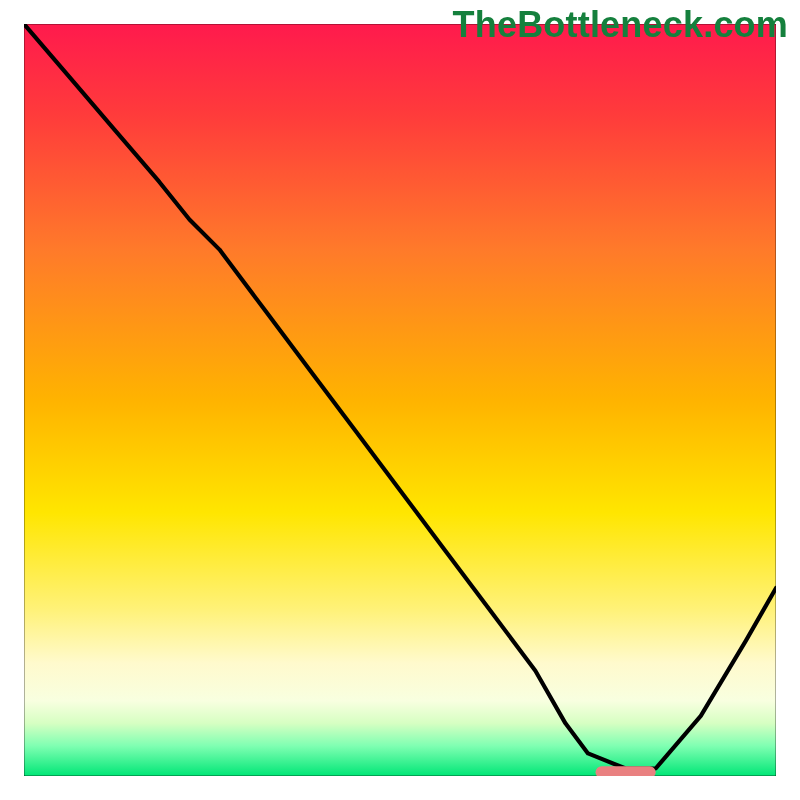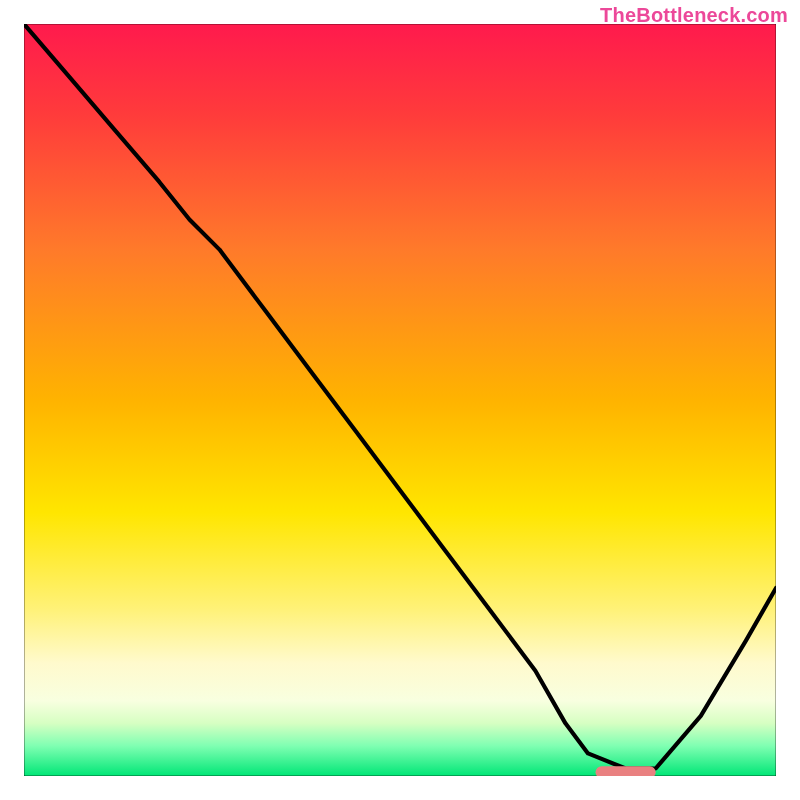--- a/index.html
+++ b/index.html
@@ -23,23 +23,23 @@
     left: 0;
     top: 0;
     width: 100%;
     height: 100%;
   }
   .watermark {
     position: absolute;
     top: 4px;
     right: 12px;
     font-family: Arial, Helvetica, sans-serif;
-    font-size: 20px;
+    font-size: 36px;
     font-weight: 600;
-    color: #ec4899;
+    color: #15803d;
     letter-spacing: 0.2px;
   }
 </style>
 </head>
 <body>
 
 <div class="frame">
   <svg class="plot-area" viewBox="0 0 100 100" preserveAspectRatio="none">
     <defs>
       <linearGradient id="bg-grad" x1="0" y1="0" x2="0" y2="1">

